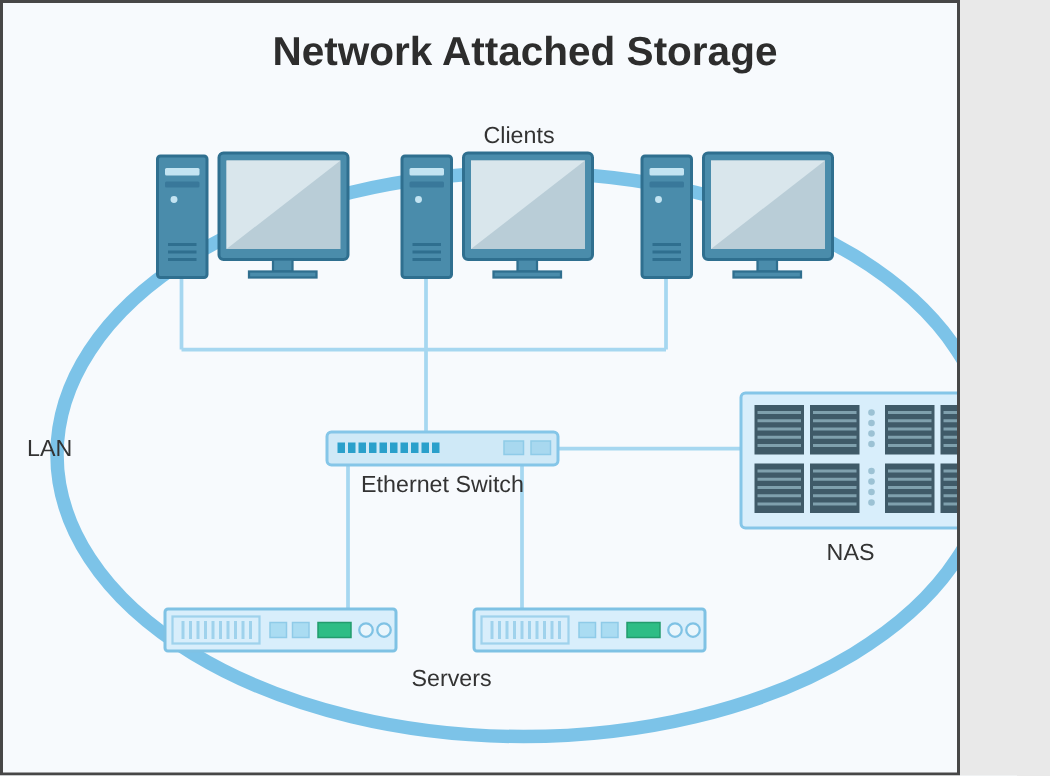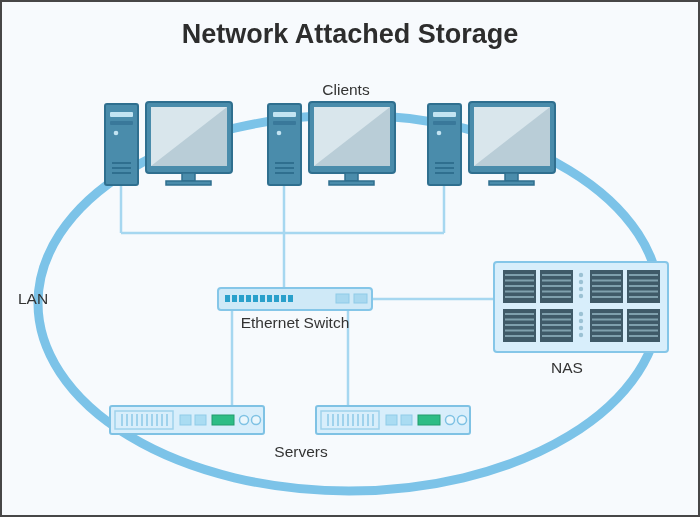--- a/index.html
+++ b/index.html
@@ -1,19 +1,19 @@
 <!DOCTYPE html>
 <html><head>
 <meta charset="utf-8">
 <style>
   html, body { margin: 0; padding: 0; }
   body { font-family: "Liberation Sans", sans-serif; background: #e9e9e9; }
   .canvas {
     position: relative;
-    width: 700px; height: 517px;
+    width: 640px; height: 517px;
     background: #f7fafd;
     border: 2px solid #474747;
     box-sizing: border-box;
     overflow: hidden;
   }
   svg { position: absolute; left: 0; top: 0; display: block; }
   text { font-family: "Liberation Sans", sans-serif; }
   .title-text { font-size: 27px; font-weight: bold; fill: #2d2d2d; }
   .lbl { font-size: 15.5px; fill: #333333; }
 </style>

